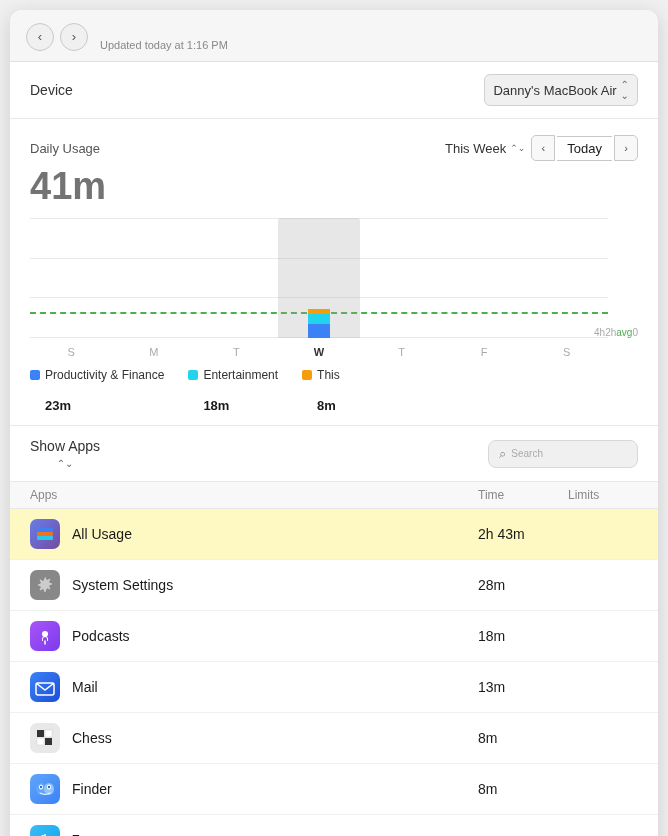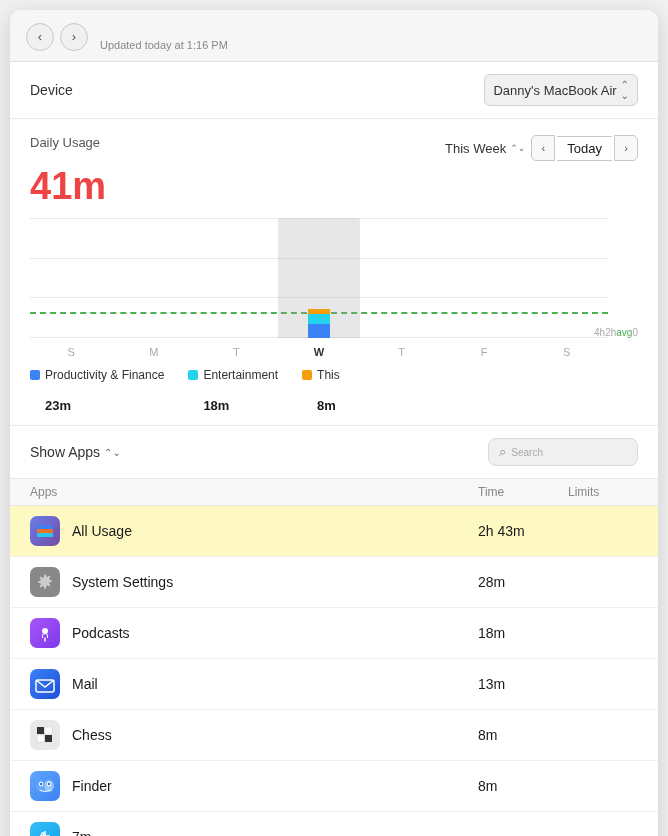--- a/index.html
+++ b/index.html
@@ -81,21 +81,21 @@
     .chevron-updown {
       font-size: 10px;
       color: #666;
     }
     .chart-section {
       padding: 16px 20px 12px 20px;
       border-bottom: 1px solid #e8e8e8;
     }
     .chart-header {
       display: flex;
-      align-items: flex-start;
+      align-items: center;
       justify-content: space-between;
       margin-bottom: 4px;
     }
     .daily-usage-label {
       font-size: 13px;
       color: #555;
       font-weight: 500;
     }
     .chart-controls {
       display: flex;
@@ -135,21 +135,21 @@
       border: 1px solid #c8c8c8;
       border-left: none;
       border-right: none;
       padding: 4px 10px;
       background: white;
       color: #1a1a1a;
     }
     .usage-value {
       font-size: 38px;
       font-weight: 700;
-      color: #ef4444;
+      color: #737373;
       margin-bottom: 10px;
     }
     .bar-chart-container {
       position: relative;
       height: 140px;
       margin-bottom: 8px;
     }
     .chart-grid {
       position: absolute;
       top: 0; left: 0; right: 30px; bottom: 20px;
@@ -271,20 +271,21 @@
     .show-apps-btn {
       display: flex;
       align-items: center;
       gap: 4px;
       font-size: 14px;
       font-weight: 500;
       color: #333;
       cursor: pointer;
       background: none;
       border: none;
+      flex-direction: column;
     }
     .search-box {
       display: flex;
       align-items: center;
       background: #f0f0f0;
       border: 1px solid #d8d8d8;
       border-radius: 8px;
       padding: 5px 10px;
       gap: 5px;
       width: 150px;

